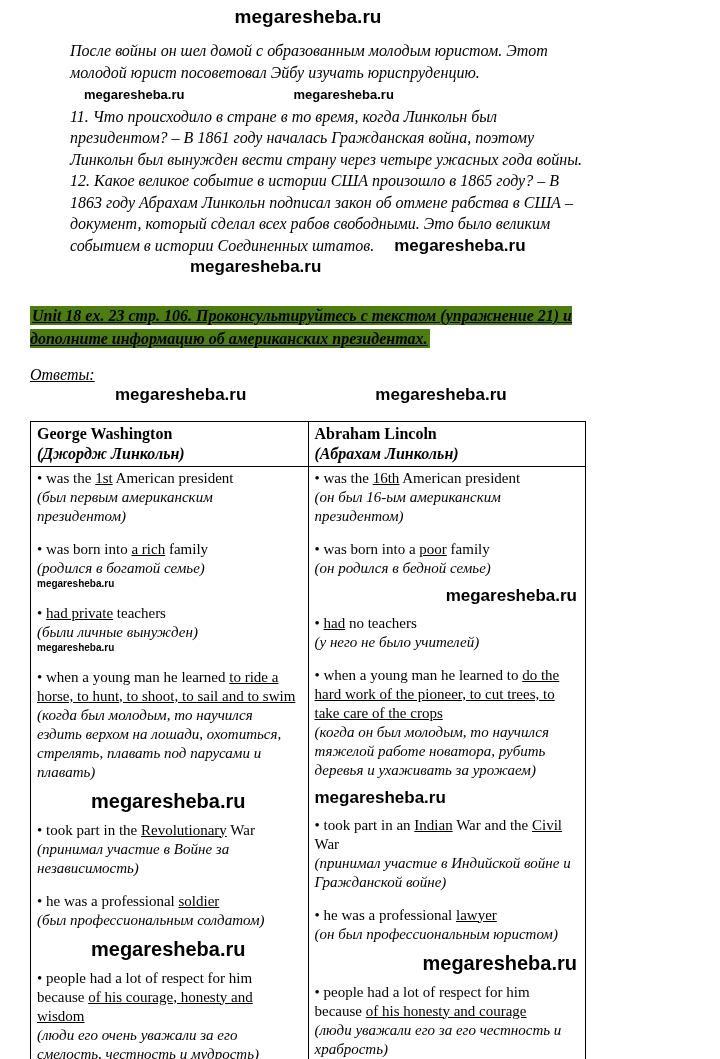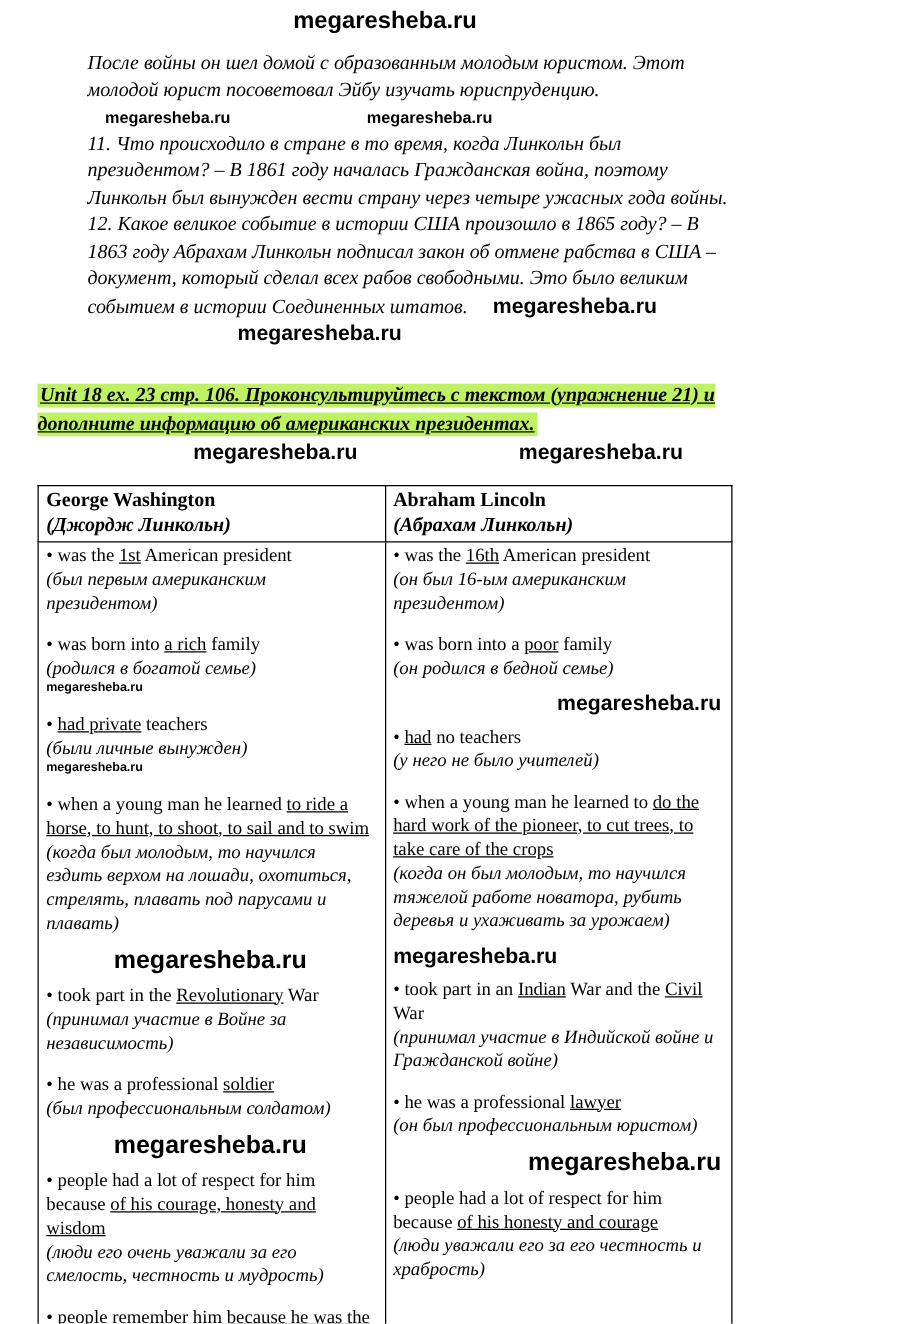--- a/index.html
+++ b/index.html
@@ -19,21 +19,21 @@
     font-family: "Liberation Sans", sans-serif; color: #000;
   }
   .wm-10 { font-size: 10px; line-height: 12px; }
   .wm-13 { font-size: 13px; }
   .wm-17 { font-size: 17px; }
   .wm-20 { font-size: 20px; }
   .heading { margin-top: 26px; font-size: 16px; font-weight: bold; font-style: italic; line-height: 23px; }
   .heading .hl { text-decoration: underline; padding: 1px 2px; }
   .answers { margin-top: 16px; font-size: 16px; font-style: italic; }
   .answers .answers-label { text-decoration: underline; }
-  .wm-row { margin-top: 1px; height: 20px; text-align: center; }
+  .wm-row { margin-top: 1px; height: 20px; }
   table.ptable {
     border-collapse: collapse; width: 100%; margin-top: 16px; table-layout: fixed; padding-left: 40px;
   }
   .ptable td { border: 1.5px solid #000; vertical-align: top; text-align: left; padding: 2px 8px 2px 6px; }
   .th-en { font-weight: bold; font-size: 16px; line-height: 20px; }
   .th-ru { font-weight: bold; font-style: italic; font-size: 16px; line-height: 20px; }
   .item { font-size: 15px; line-height: 19px; margin-bottom: 14px; }
   .item:last-child { margin-bottom: 0; }
   .item .ru { font-style: italic; }
   .wm-after { margin-top: -6px; margin-bottom: 8px; }
@@ -57,23 +57,26 @@
     </p>
     <p>11. Что происходило в стране в то время, когда Линкольн был президентом? – В 1861 году началась Гражданская война, поэтому Линкольн был вынужден вести страну через четыре ужасных года войны.</p>
     <p>
       <span>12. Какое великое событие в истории США произошло в 1865 году? – В 1863 году Абрахам Линкольн подписал закон об отмене рабства в США – документ, который сделал всех рабов свободными. Это было великим событием в истории Соединенных штатов.</span>
       <span class="wm wm-17" style="margin-left:16px">megaresheba.ru</span>
       <span class="wm wm-17" style="margin-left:120px">megaresheba.ru</span>
     </p>
   </div>
 
   <div class="heading">
-    <span class="hl" style="background-color: #bef264;">Unit 18 ex. 23 стр. 106. Проконсультируйтесь с текстом (упражнение 21) и дополните информацию об американских президентах.</span>
+    <span class="hl" style="background-color: #4d7c0f;">Unit 18 ex. 23 стр. 106. Проконсультируйтесь с текстом (упражнение 21) и дополните информацию об американских президентах.</span>
   </div>
 
+  <div class="answers">
+    <span class="answers-label">Ответы:</span>
+  </div>
 
   <div class="wm-row">
     <span class="wm wm-17" style="margin-left:85px">megaresheba.ru</span>
     <span class="wm wm-17" style="margin-left:125px">megaresheba.ru</span>
   </div>
 
   <table class="ptable">
     <tbody>
         <tr>
       <td>

